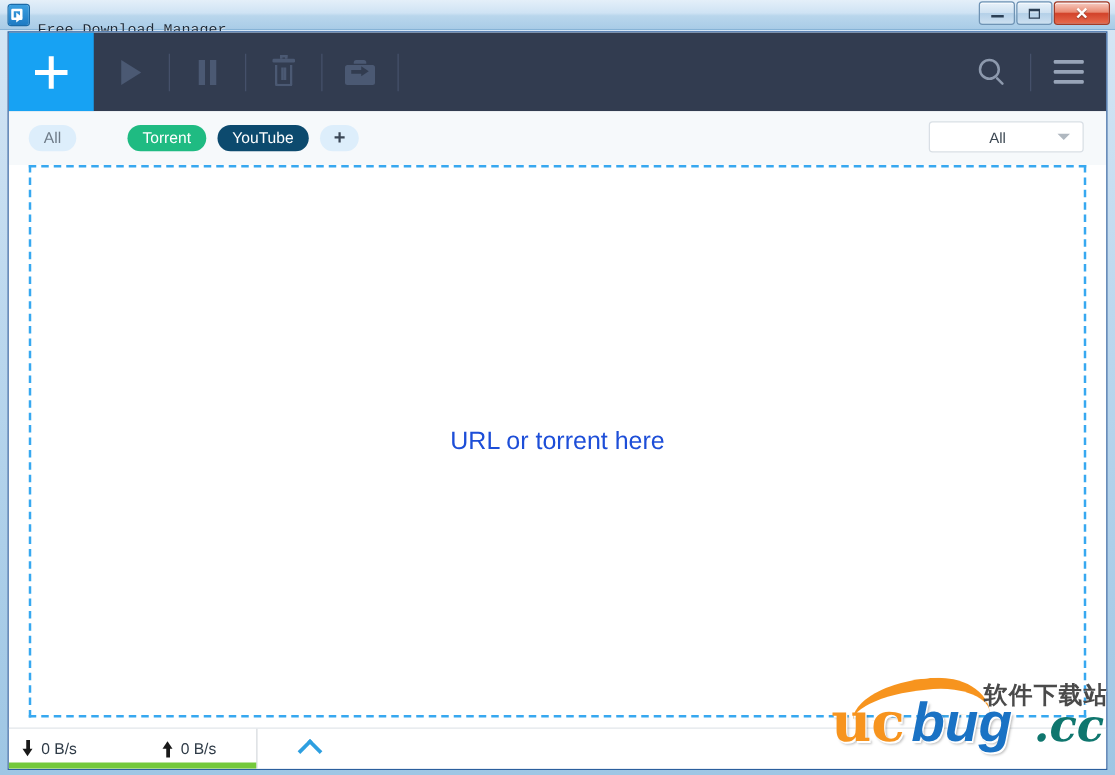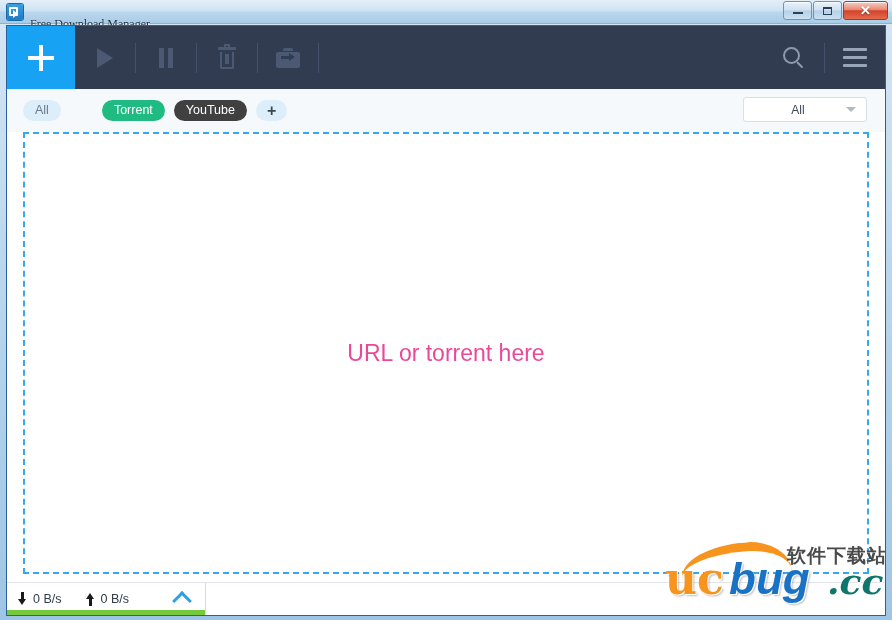--- a/index.html
+++ b/index.html
@@ -68,21 +68,21 @@
     border-left: 5px solid #fff;
     border-top: 4px solid transparent;
     border-bottom: 4px solid transparent;
   }
   #window-title {
     font-size: 12px;
     color: #1c2b3a;
     margin-left: 7px;
     white-space: nowrap;
     text-shadow: 0 1px 0 rgba(255,255,255,.85);
-    font-family: Liberation Serif, serif;
+    font-family: Liberation Mono, monospace;
     margin-top: 24px;
   }
 
   
   #window-buttons {
     position: absolute;
     right: 4px; top: 1px;
     display: flex;
     height: 20px;
   }
@@ -265,21 +265,21 @@
     padding: 0 12px;
     border-radius: 11px;
     font-size: 12.5px;
     margin-right: 9px;
     white-space: nowrap;
     cursor: pointer;
     user-select: none;
   }
   .pill.all     { background: #ddeefb; color: #6e7b88; }
   .pill.torrent { background: #1fbb82; color: #ffffff; margin-left: 32px; }
-  .pill.youtube { background: #404040; color: #ffffff; }
+  .pill.youtube { background: #0c4a6e; color: #ffffff; }
   .pill.add     { background: #ddeefb; color: #3b4756; font-size: 16px; padding: 0 11px; font-weight: 600; }
 
   #filter-select {
     position: absolute;
     right: 18px;
     top: 8px;
     width: 124px;
     height: 25px;
     background: #ffffff;
     border: 1px solid #d9dfe5;
@@ -326,22 +326,22 @@
   }
   #dz-title {
     font-size: 40px;
     color: #2196f3;
     font-weight: 400;
     letter-spacing: .2px;
     line-height: 1;
     margin-bottom: 16px;
   }
   #dz-sub {
-    font-size: 23px;
-    color: #ec4899;
+    font-size: 20px;
+    color: #1d4ed8;
     font-weight: 400;
     line-height: 1;
   }
 
   
   #statusbar {
     position: absolute;
     left: 0; bottom: 0;
     width: 878px;
     height: 33px;
@@ -352,20 +352,21 @@
   #status-panel {
     position: absolute;
     left: 0; top: 0;
     width: 199px;
     height: 32px;
     display: flex;
     align-items: center;
     border-right: 1px solid #d6dade;
     box-sizing: border-box;
     padding-left: 11px;
+    gap: 44px;
   }
   .speed {
     display: flex;
     align-items: center;
     font-size: 12.5px;
     color: #2f3b47;
     margin-right: 24px;
     white-space: nowrap;
   }
   .arrow-dn, .arrow-up {

